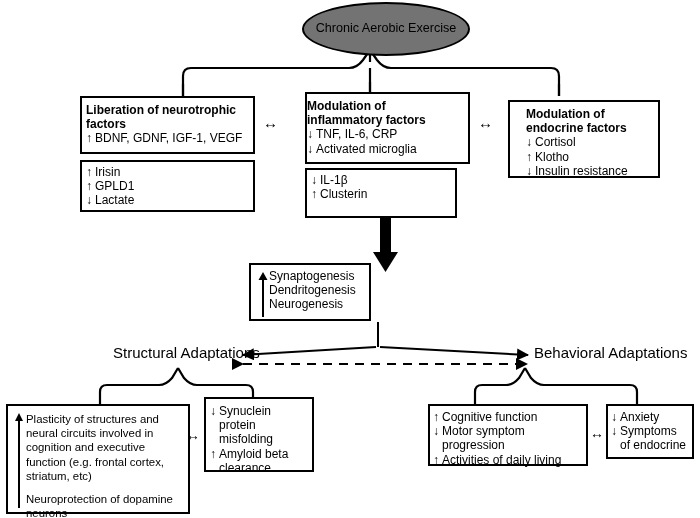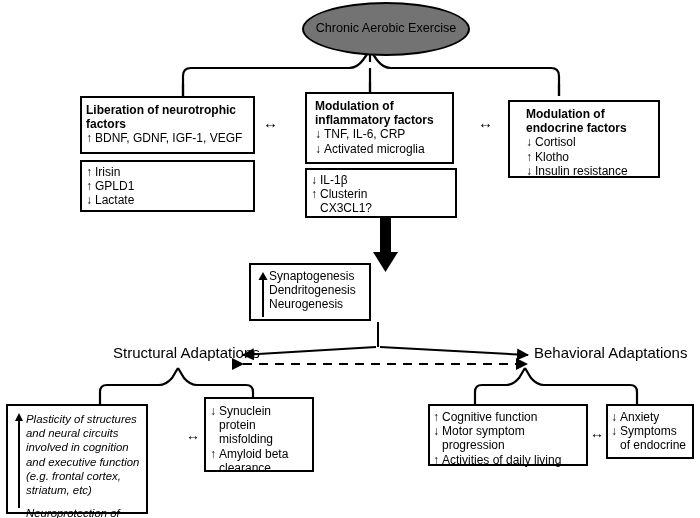--- a/index.html
+++ b/index.html
@@ -111,44 +111,40 @@
       <span class="lbl">GPLD1</span>
     </div>
     <div class="txt line-row">
       <span class="arrowcol">↓</span>
       <span class="lbl">Lactate</span>
     </div>
   </div>
 
   <div style="position:absolute;left:263px;top:114px;font-size:15px;font-weight:bold;">↔</div>
 
-  <div class="node" style="left:305px;top:92px;width:149px;height:72px;padding:5px 4px 0 8px;">
+  <div class="node" style="left:305px;top:92px;width:165px;height:72px;padding:5px 4px 0 0;">
     <div class="txt ttl">Modulation of inflammatory factors</div>
     <div class="txt line-row">
       <span class="arrowcol">↓</span>
       <span class="lbl">TNF, IL-6, CRP</span>
     </div>
     <div class="txt line-row">
       <span class="arrowcol">↓</span>
       <span class="lbl">Activated microglia</span>
     </div>
   </div>
 
   <div class="node" style="left:305px;top:168px;width:152px;height:50px;padding:3px 4px 0 4px;">
     <div class="txt line-row">
       <span class="arrowcol">↓</span>
       <span class="lbl">IL-1β</span>
     </div>
     <div class="txt line-row">
       <span class="arrowcol">↑</span>
       <span class="lbl">Clusterin</span>
-    </div>
-    <div class="txt line-row">
-      <span class="arrowcol"></span>
-      <span class="lbl">CX3CL1?</span>
     </div>
   </div>
 
   <div style="position:absolute;left:478px;top:114px;font-size:15px;font-weight:bold;">↔</div>
 
   <div class="node" style="left:508px;top:100px;width:152px;height:78px;padding:5px 4px 0 16px;">
     <div class="txt ttl">Modulation of endocrine factors</div>
     <div class="txt line-row">
       <span class="arrowcol">↓</span>
       <span class="lbl">Cortisol</span>
@@ -170,21 +166,21 @@
     </svg>
     <div class="txt">Synaptogenesis</div>
     <div class="txt">Dendritogenesis</div>
     <div class="txt">Neurogenesis</div>
   </div>
 
 
   <div class="adapt" style="left:113px;top:344px;">Structural Adaptations</div>
   <div class="adapt" style="left:534px;top:344px;">Behavioral Adaptations</div>
 
-  <div class="node" style="left:6px;top:404px;width:142px;height:110px;padding:6px 4px 0 18px;font-style:italic;">
+  <div class="node" style="left:6px;top:404px;width:184px;height:110px;padding:6px 4px 0 18px;">
     <svg class="tallarrow" style="left:5px;top:6px;" width="12" height="98" viewBox="0 0 12 98">
       <line x1="6" y1="96" x2="6" y2="7" stroke="#000" stroke-width="2"></line>
       <path d="M6,1 L10,9 L2,9 z" fill="#000"></path>
     </svg>
     <div class="biglbl">Plasticity of structures and neural circuits involved in cognition and executive function (e.g. frontal cortex, striatum, etc)</div>
     <div class="biglbl" style="margin-top:9px;">Neuroprotection of dopamine neurons</div>
   </div>
 
   <div style="position:absolute;left:186px;top:427px;font-size:14px;font-weight:bold;">↔</div>
 

